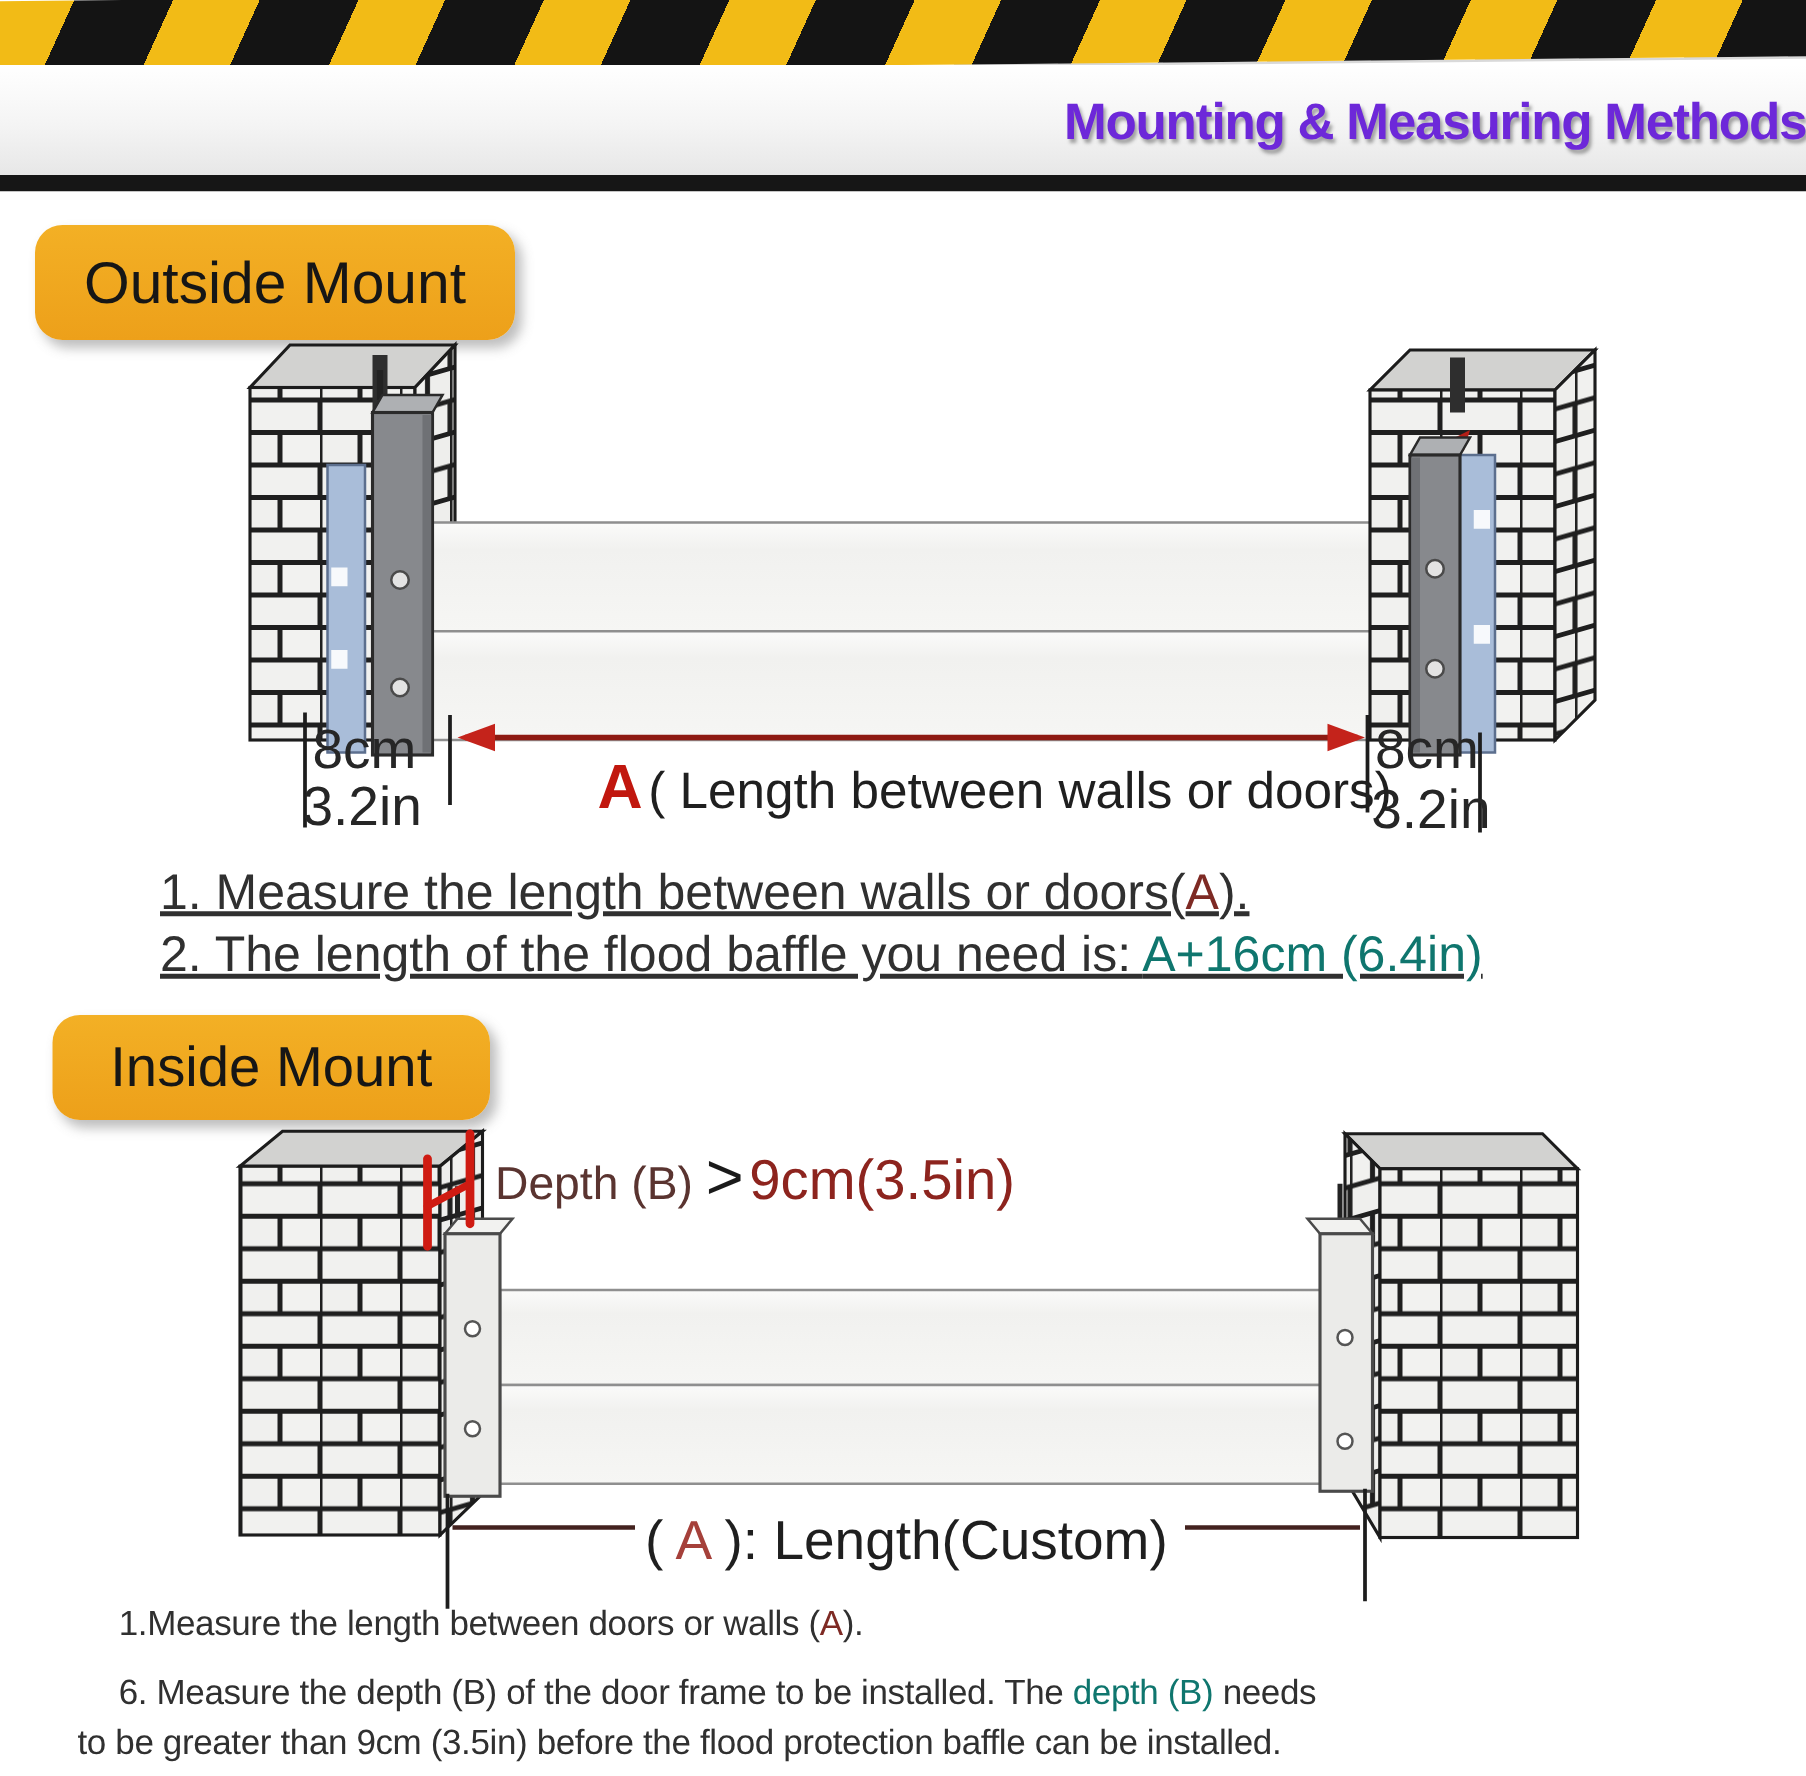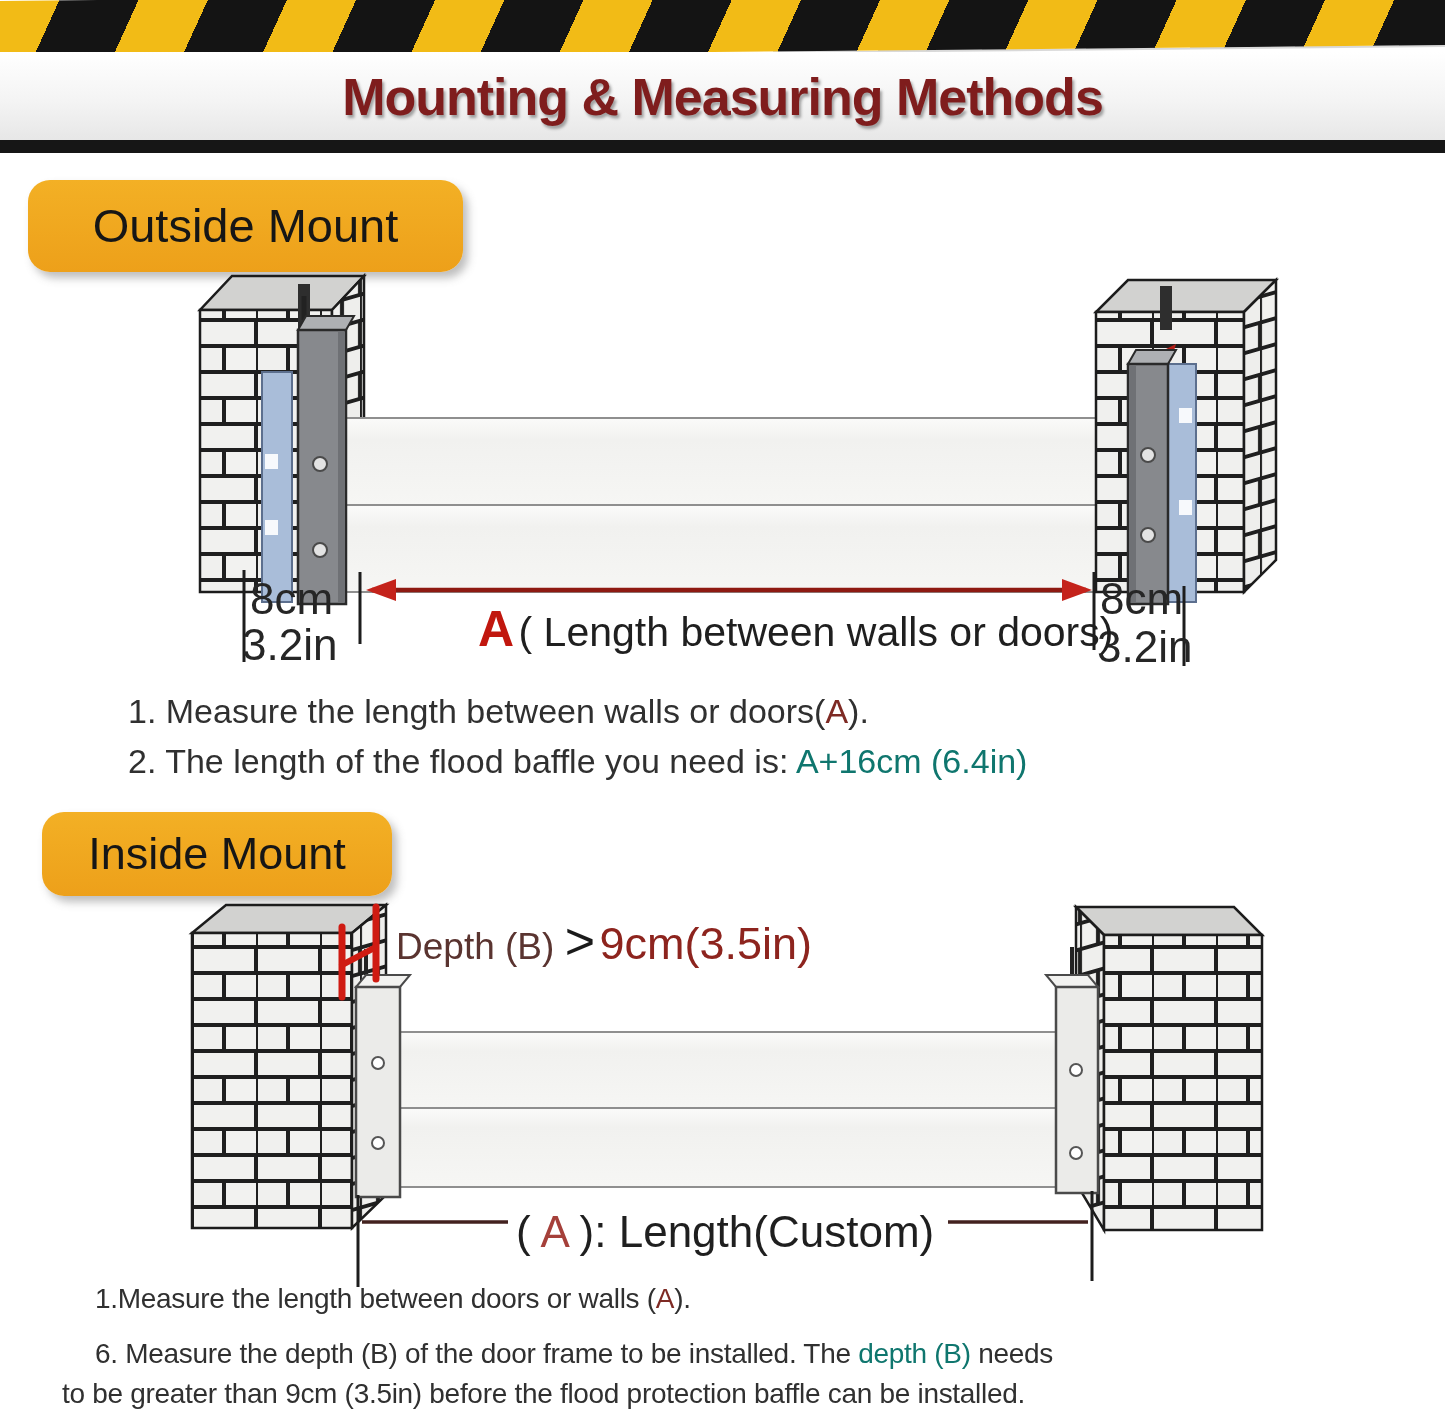--- a/index.html
+++ b/index.html
@@ -7,33 +7,33 @@
        font-family:"Liberation Sans",sans-serif;overflow:hidden;}
   .abs{position:absolute;}
 
   
   .stripe-band{top:-6px;left:-10px;width:1465px;height:58px;
     background:repeating-linear-gradient(115deg,#f2bb16 0 63px,#141414 63px 135px);
     transform:rotate(-0.55deg);box-shadow:0 2px 0 rgba(0,0,0,.15);}
   .title-band{top:52px;left:0;width:1445px;height:88px;
     background:linear-gradient(180deg,#ffffff 0%,#f4f4f4 55%,#e7e7e7 100%);}
   .page-title{top:55px;left:0;width:1445px;height:85px;line-height:85px;
-    text-align:center;font-size:52px;font-weight:bold;letter-spacing:-1px;color:#7f1d1d;
+    text-align:right;font-size:41px;font-weight:bold;letter-spacing:-1px;color:#6d28d9;
     text-shadow:2px 3px 3px #9f9f9f;white-space:nowrap;}
   .black-bar{top:140px;left:0;width:1445px;height:13px;background:#161616;}
 
   
   .badge{background:linear-gradient(180deg,#f3b025,#eda01a);border-radius:22px;
     color:#161616;font-weight:normal;text-align:center;white-space:nowrap;
     box-shadow:5px 6px 9px rgba(110,110,110,.45);}
-  .badge-outside{top:180px;left:28px;width:435px;height:92px;line-height:92px;font-size:47px;}
+  .badge-outside{top:180px;left:28px;width:384px;height:92px;line-height:92px;font-size:47px;}
   .badge-inside{top:812px;left:42px;width:350px;height:84px;line-height:84px;font-size:45px;}
 
   
-  .step{white-space:nowrap;font-size:34px;color:#303030;}
+  .step{white-space:nowrap;font-size:40px;color:#303030;text-decoration:underline;}
   .step-b{white-space:nowrap;font-size:28px;color:#303030;letter-spacing:-0.3px;}
   .red-soft{color:#7e2a24;}
   .red-formula{color:#0f766e;}
 
   svg{position:absolute;left:0;}
   svg text{font-family:"Liberation Sans",sans-serif;}
 </style>
 </head>
 <body>
 

